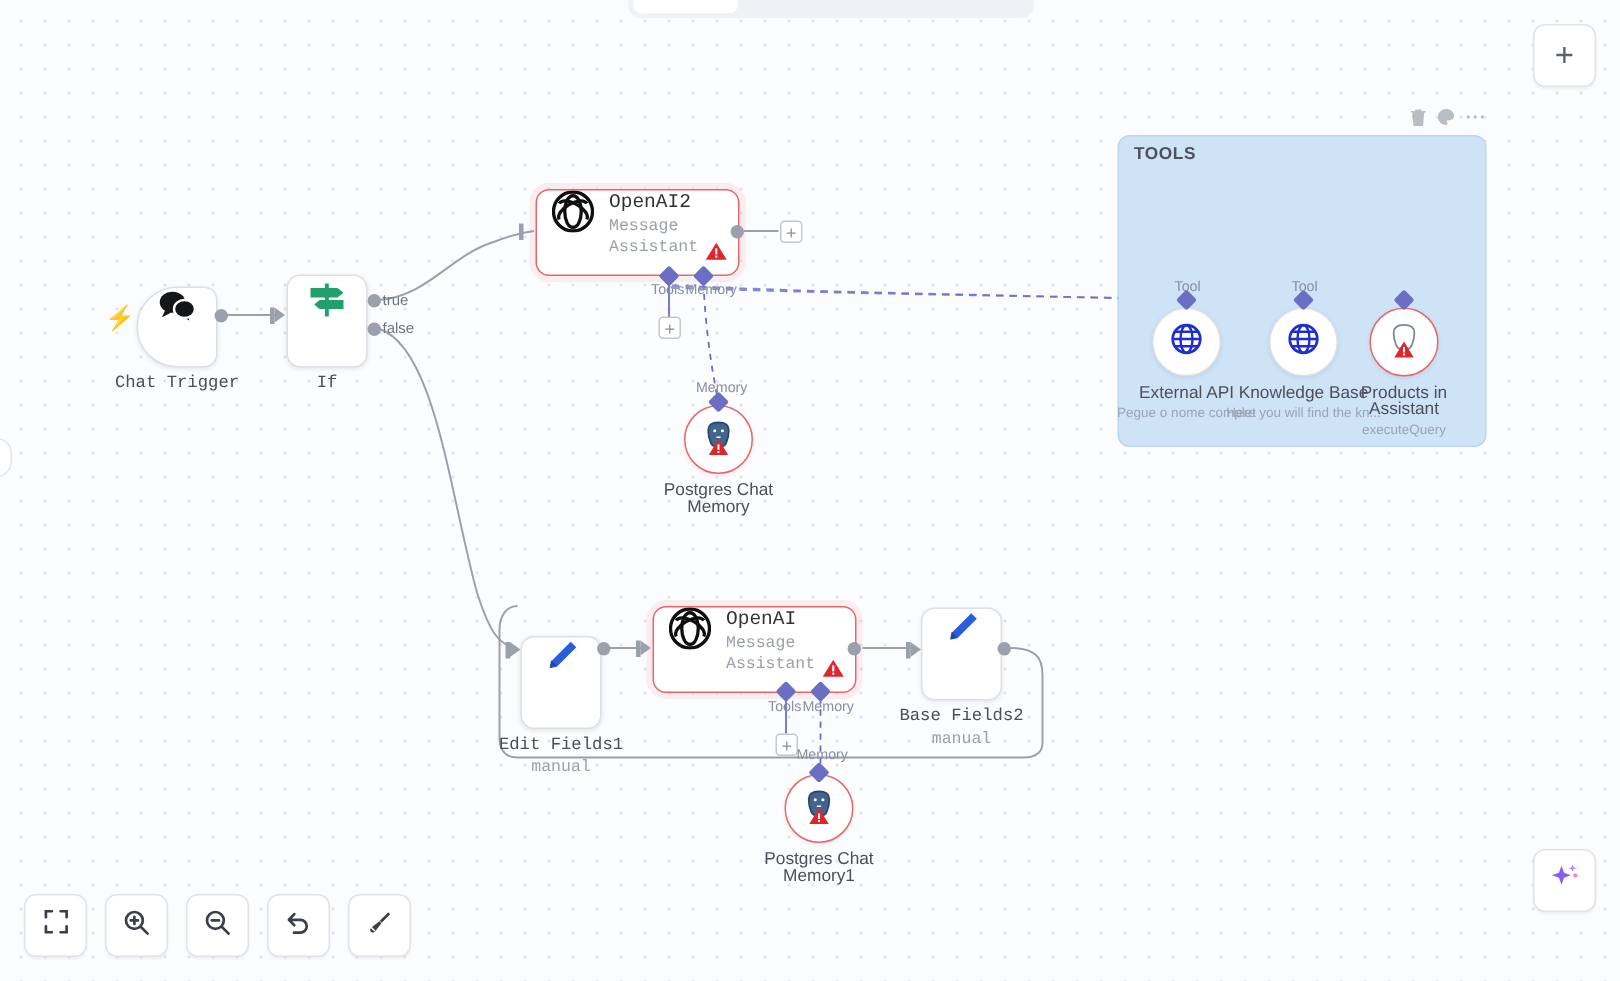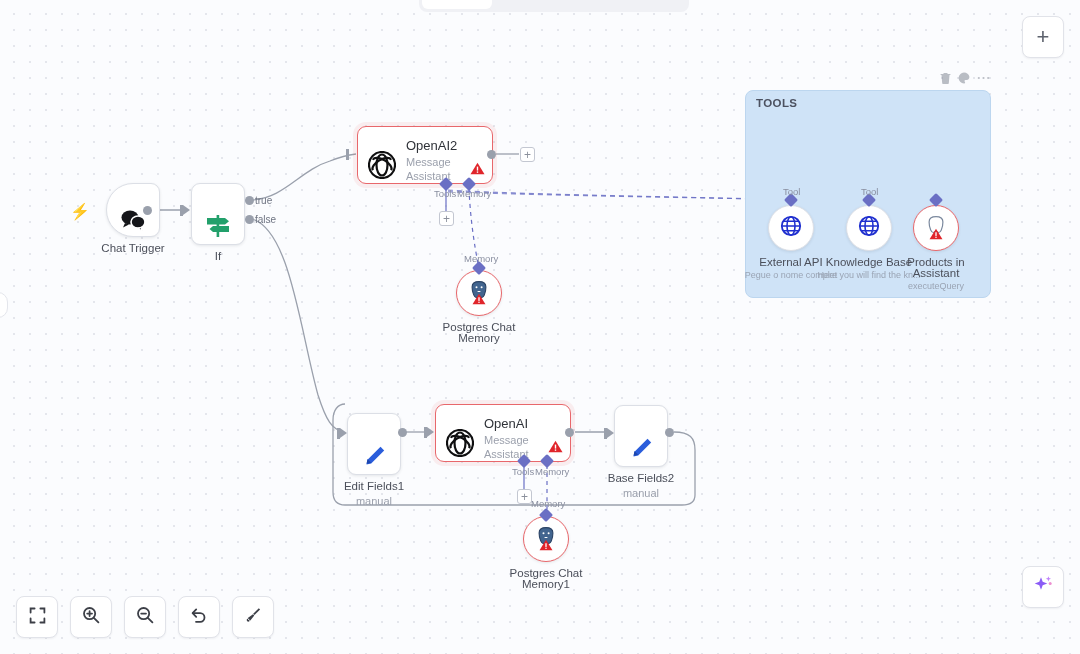--- a/index.html
+++ b/index.html
@@ -48,21 +48,21 @@
     position: absolute; left: 940px; top: 70px; width: 52px; height: 16px;
     display: flex; align-items: center; gap: 7px; z-index: 6; opacity: .45;
   }
   .sticky-tools svg { display: block; }
 
   
   .node {
     position: absolute; z-index: 3;
     background: #ffffff; border: 1px solid #dcdfe6; border-radius: 9px;
     box-shadow: 0 1px 3px rgba(30,35,50,.10);
-    display: flex; align-items: flex-end; justify-content: center;
+    display: flex; align-items: flex-start; justify-content: center; font-family: Liberation Mono, monospace;
   }
   .node.square { width: 54px; height: 62px; }
   .node.trigger {
     width: 54px; height: 54px;
     border-radius: 9px 9px 9px 9px;
     border-top-left-radius: 27px; border-bottom-left-radius: 27px;
   }
   .node.wide {
     width: 136px; height: 58px;
     justify-content: flex-start; padding-left: 10px; gap: 10px;
@@ -210,21 +210,21 @@
     </span>
     <span>
       <svg width="13" height="4" viewBox="0 0 13 4">
           <circle cx="1.8" cy="2" r="1.1" fill="#6b7180"></circle>
           <circle cx="6.5" cy="2" r="1.1" fill="#6b7180"></circle>
           <circle cx="11.2" cy="2" r="1.1" fill="#6b7180"></circle>
         </svg>
     </span>
   </div>
 
-  <div class="node trigger" style="left:91px; top:183px;margin-left:15px;">
+  <div class="node trigger" style="left:91px; top:191px;">
     <span>
       <svg width="28" height="24" viewBox="0 0 28 24">
         <ellipse cx="11" cy="9.5" rx="8.5" ry="7" fill="#15161a"></ellipse>
         <path d="M6 15l-2 4.5 6-3z" fill="#15161a"></path>
         <ellipse cx="19" cy="14" rx="7" ry="6" fill="#15161a" stroke="#fff" stroke-width="1.6"></ellipse>
         <path d="M22 19.5l1.5 3.5-4.5-2.4z" fill="#15161a" stroke="#fff" stroke-width="1.2"></path>
       </svg>
     </span>
     <div class="node-label">Chat Trigger</div>
   </div>
@@ -293,21 +293,21 @@
           <path d="M7.5.8l7 11.4H.5z" fill="#e0252b"></path>
           <rect x="6.8" y="4.6" width="1.4" height="4" fill="#fff"></rect>
           <rect x="6.8" y="9.4" width="1.4" height="1.4" fill="#fff"></rect>
         </svg>
     </span>
     <div class="node-label">Postgres Chat</div>
     <div class="node-label" style="top:calc(100% + 17px);">Memory</div>
   </div>
   <div class="diamond" style="left:474px; top:263px;"></div>
 
-  <div class="node square" style="left:347px; top:413px;">
+  <div class="node square" style="left:347px; top:424px;">
     <span>
       <svg width="26" height="26" viewBox="0 0 26 26">
         <path d="M19.5 2.8l3.7 3.7-13 13-4.7 1 1-4.7z" fill="#2a5ddb"></path>
         <path d="M5.5 19.8l1-4.7 3.7 3.7z" fill="#1d47ad"></path>
       </svg>
     </span>
     <div class="node-label">Edit Fields1</div>
     <div class="node-sublabel">manual</div>
   </div>
   <div class="in-bar" style="left:337px; top:428px;"></div>

